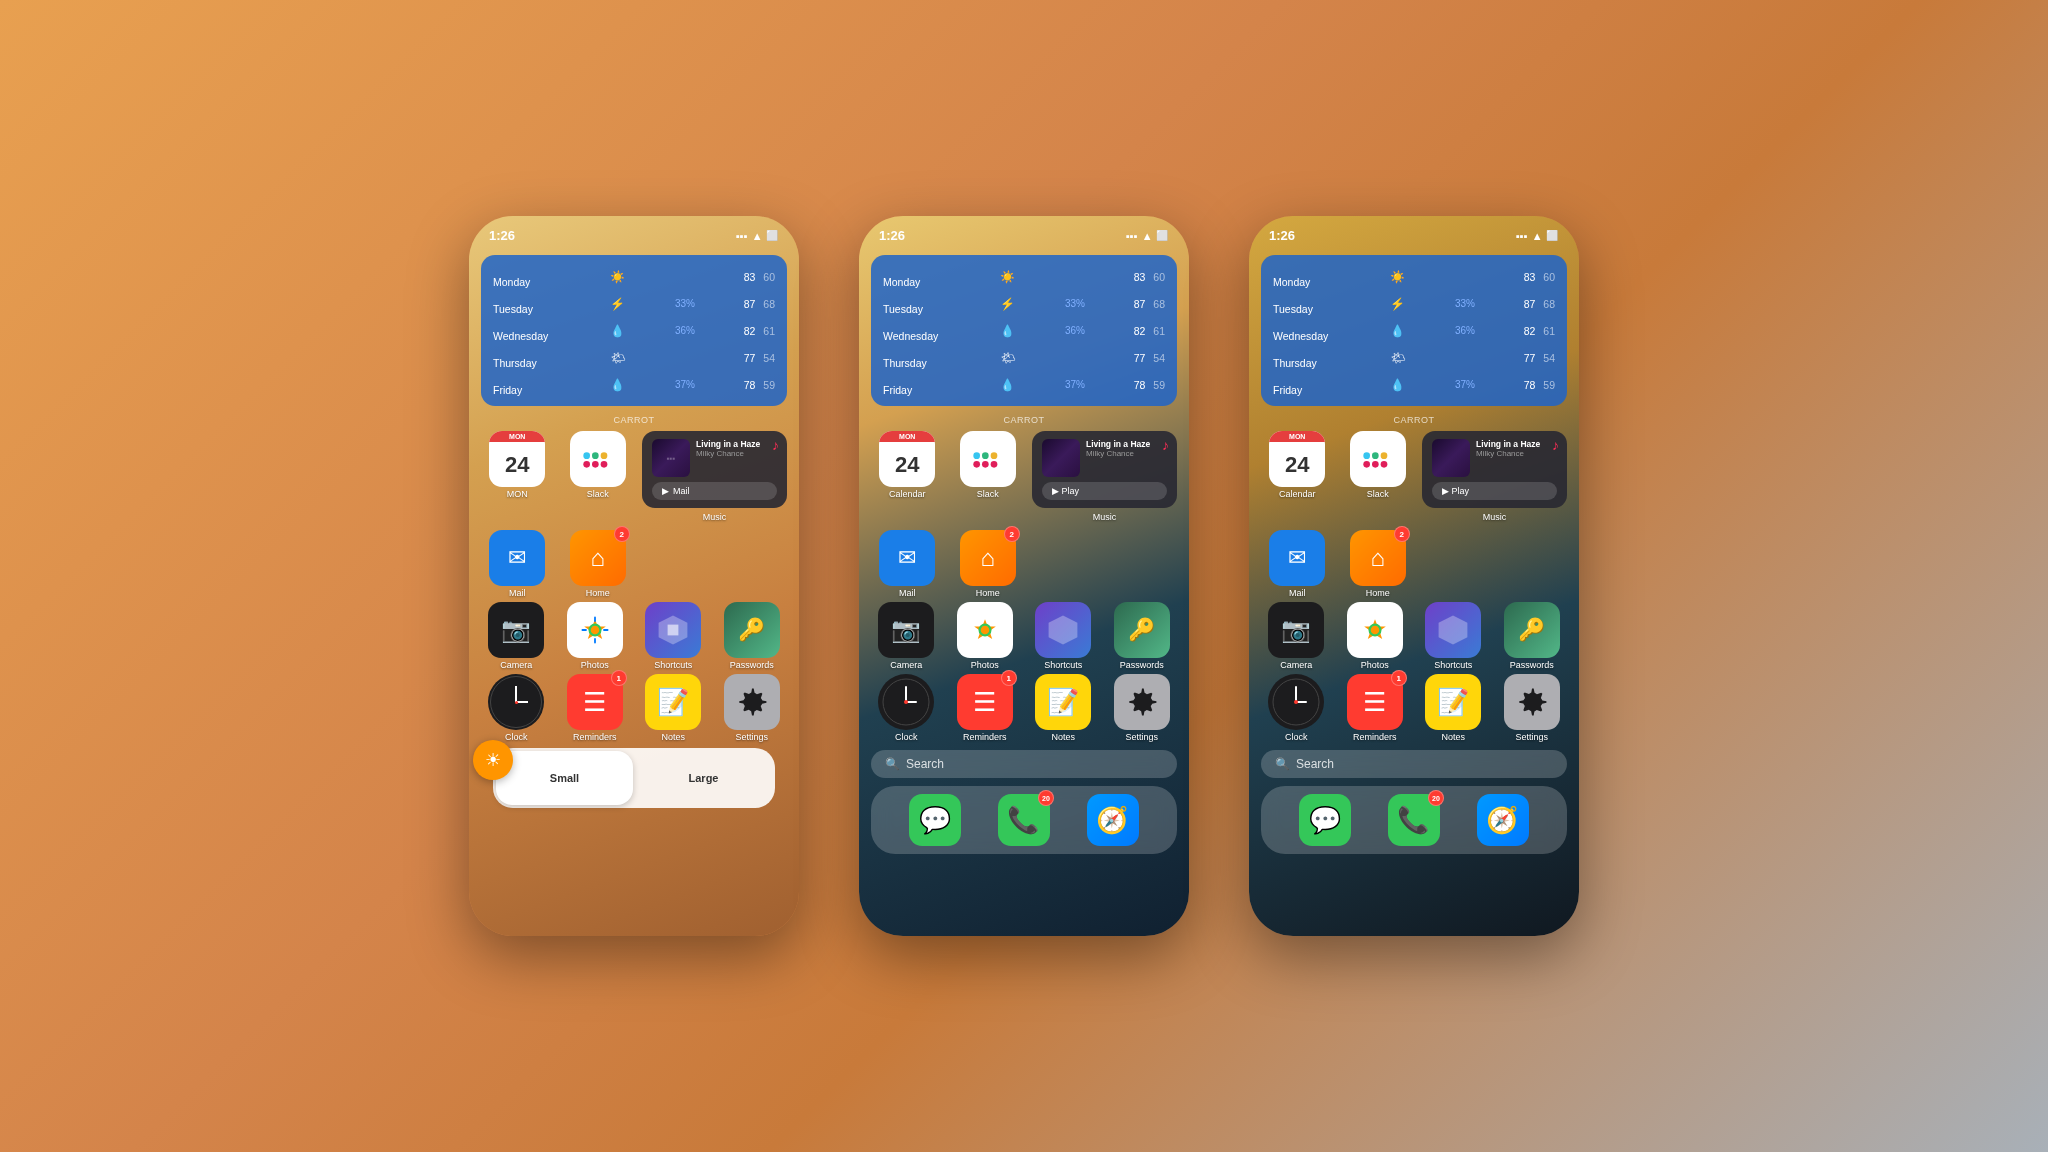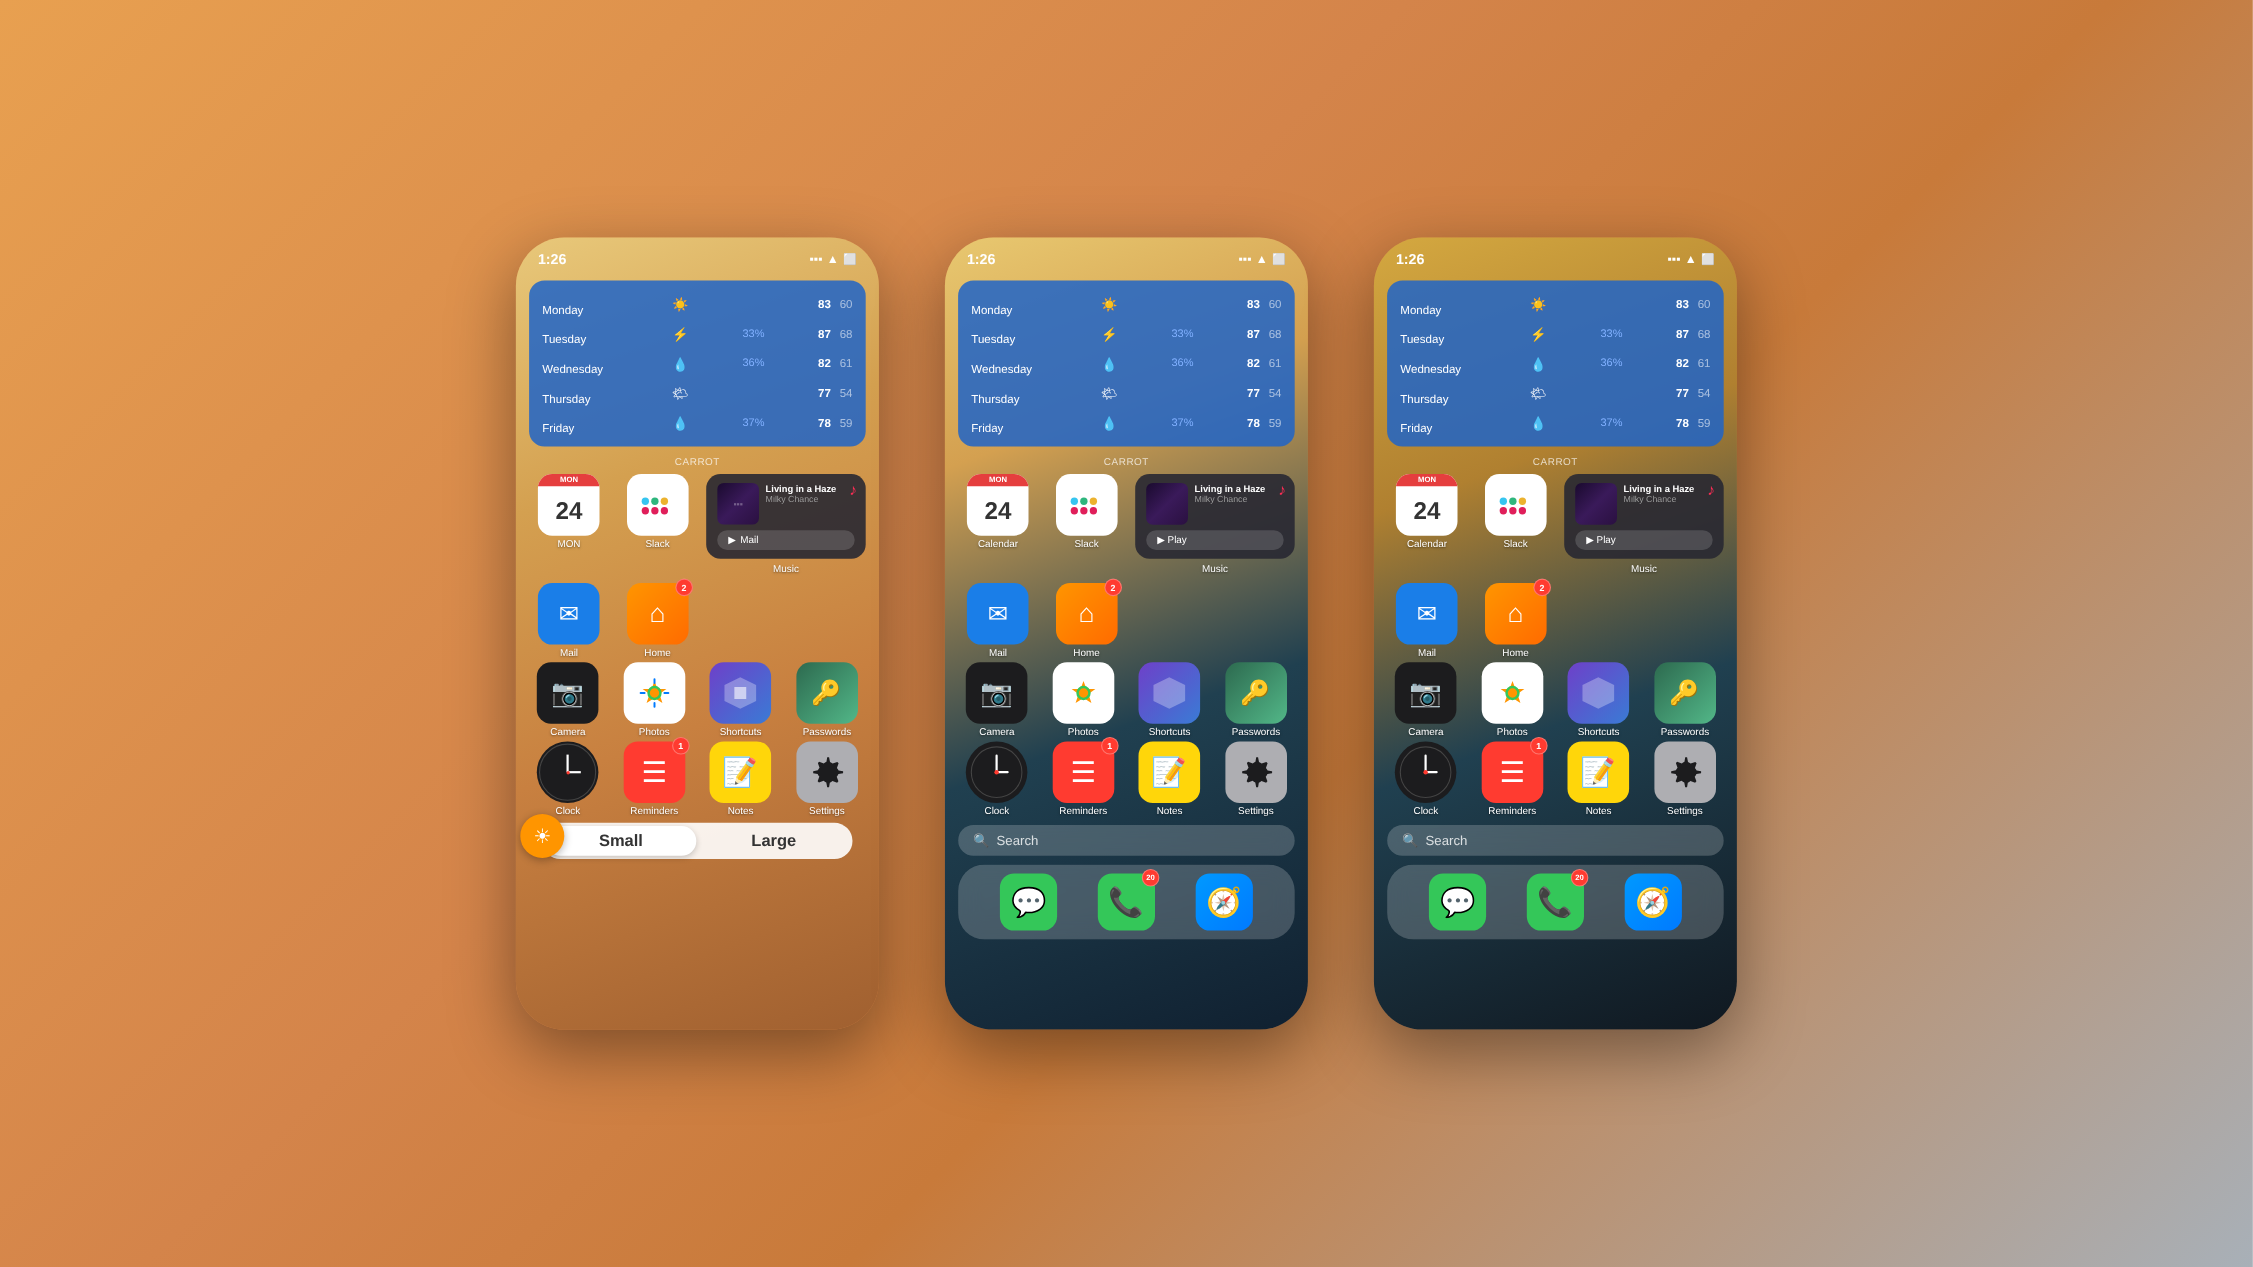--- a/index.html
+++ b/index.html
@@ -83,21 +83,21 @@
       display: flex;
       justify-content: space-between;
       align-items: center;
       padding: 2px 0;
     }
 
     .weather-day { flex: 1; font-weight: 500; font-size: 10.5px; margin-top: 11px; }
     .weather-icon { width: 16px; text-align: center; font-size: 12px; }
     .weather-pct { flex: 1; text-align: center; font-size: 10px; color: #a0c0ff; }
     .weather-temps { display: flex; gap: 8px; font-size: 10.5px; }
-    .weather-high { font-weight: 700; }
+    .weather-high { font-weight: 400; }
     .weather-low { color: #aac0e0; }
 
     .carrot-label {
       text-align: center;
       color: rgba(255,255,255,0.7);
       font-size: 9px;
       margin-top: 3px;
       letter-spacing: 0.5px;
       flex-shrink: 0;
     }
@@ -234,23 +234,23 @@
       padding: 3px;
       display: flex;
       gap: 2px;
       margin: 0 12px;
       flex-shrink: 0;
     }
 
     .mode-btn {
       flex: 1;
       text-align: center;
-      padding: 5px 8px;
+      padding: 21px 8px;
       border-radius: 16px;
-      font-size: 15px;
+      font-size: 11px;
       font-weight: 600;
       color: #333;
     }
 
     .mode-btn.active {
       background: white;
       box-shadow: 0 2px 6px rgba(0,0,0,0.2);
     }
 
     .appearance-grid {

